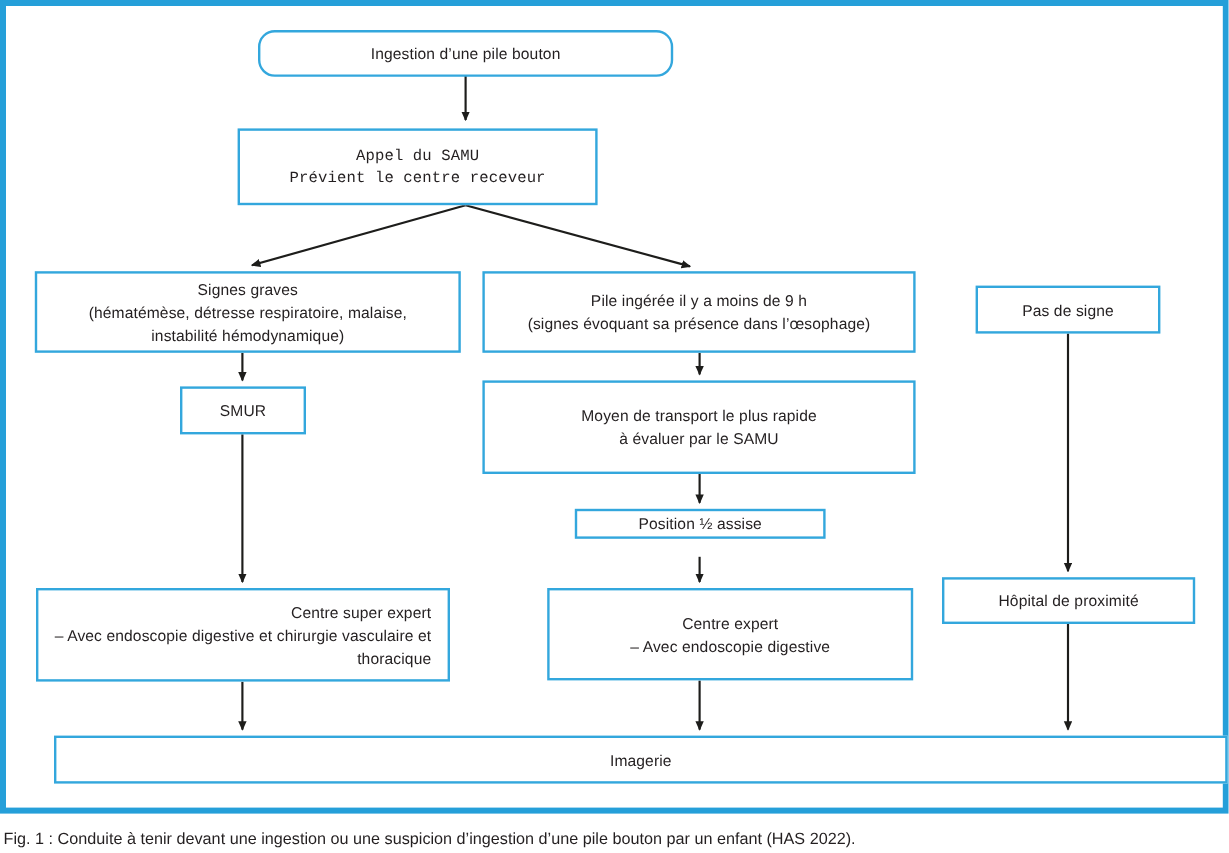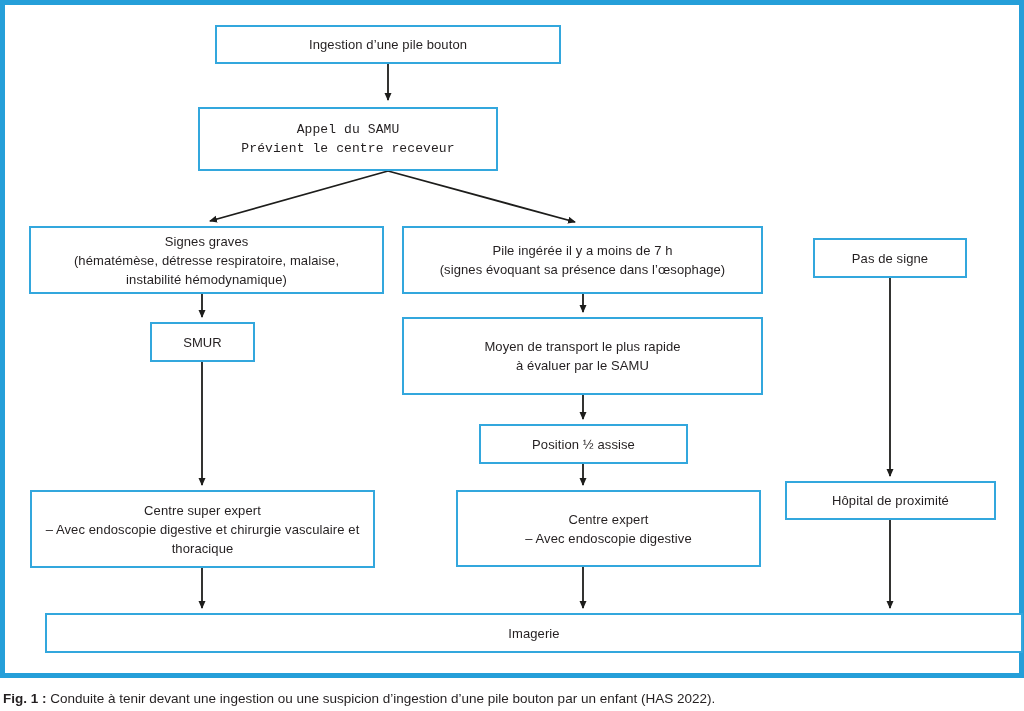--- a/index.html
+++ b/index.html
@@ -50,21 +50,21 @@
   }
   .caption {
     position: absolute;
     left: 3px;
     top: 690px;
     width: 1010px;
     font-size: 13.5px;
     line-height: 17px;
     color: #231f20;
   }
-  .caption b { font-weight: bold; }
+  .caption b { font-weight: normal; }
 </style>
 </head>
 <body>
 
 <div class="page">
 
   <div class="frame"></div>
 
   <svg class="arrows" viewBox="0 0 1024 678" xmlns="http://www.w3.org/2000/svg">
     <defs>
@@ -81,40 +81,40 @@
       <line x1="202" y1="568" x2="202" y2="608" marker-end="url(#ah)"></line>
       <line x1="583" y1="294" x2="583" y2="312" marker-end="url(#ah)"></line>
       <line x1="583" y1="395" x2="583" y2="419" marker-end="url(#ah)"></line>
       <line x1="583" y1="464" x2="583" y2="485" marker-end="url(#ah)"></line>
       <line x1="583" y1="567" x2="583" y2="608" marker-end="url(#ah)"></line>
       <line x1="890" y1="254" x2="890" y2="476" marker-end="url(#ah)"></line>
       <line x1="890" y1="520" x2="890" y2="608" marker-end="url(#ah)"></line>
     </g>
   </svg>
 
-  <div class="node" style="left:215px; top:25px;  width:346px; height:39px;">Ingestion d’une pile bouton</div>
+  <div class="node" style="left:215px; top:25px;  width:346px; height:39px;border-radius:14px;">Ingestion d’une pile bouton</div>
 
   <div class="node" style="left:198px; top:107px; width:300px; height:64px;font-family:Liberation Mono, monospace;">Appel du SAMU
 Prévient le centre receveur</div>
 
   <div class="node" style="left:29px;  top:226px; width:355px; height:68px;">Signes graves
 (hématémèse, détresse respiratoire, malaise,
 instabilité hémodynamique)</div>
 
   <div class="node" style="left:150px; top:322px; width:105px; height:40px;">SMUR</div>
 
-  <div class="node" style="left:402px; top:226px; width:361px; height:68px;">Pile ingérée il y a moins de 7 h
+  <div class="node" style="left:402px; top:226px; width:361px; height:68px;">Pile ingérée il y a moins de 9 h
 (signes évoquant sa présence dans l’œsophage)</div>
 
   <div class="node" style="left:402px; top:317px; width:361px; height:78px;">Moyen de transport le plus rapide
 à évaluer par le SAMU</div>
 
-  <div class="node" style="left:479px; top:424px; width:209px; height:40px;">Position ½ assise</div>
+  <div class="node" style="left:479px; top:424px; width:209px; height:25px;">Position ½ assise</div>
 
-  <div class="node" style="left:30px;  top:490px; width:345px; height:78px;">Centre super expert
+  <div class="node" style="left:30px;  top:490px; width:345px; height:78px;text-align:right;">Centre super expert
 – Avec endoscopie digestive et chirurgie vasculaire et
 thoracique</div>
 
   <div class="node" style="left:432px; top:490px; width:305px; height:77px;margin-left:24px;">Centre expert
 – Avec endoscopie digestive</div>
 
   <div class="node" style="left:813px; top:214px; width:154px; height:40px;margin-top:24px;">Pas de signe</div>
 
   <div class="node" style="left:785px; top:481px; width:211px; height:39px;">Hôpital de proximité</div>
 

